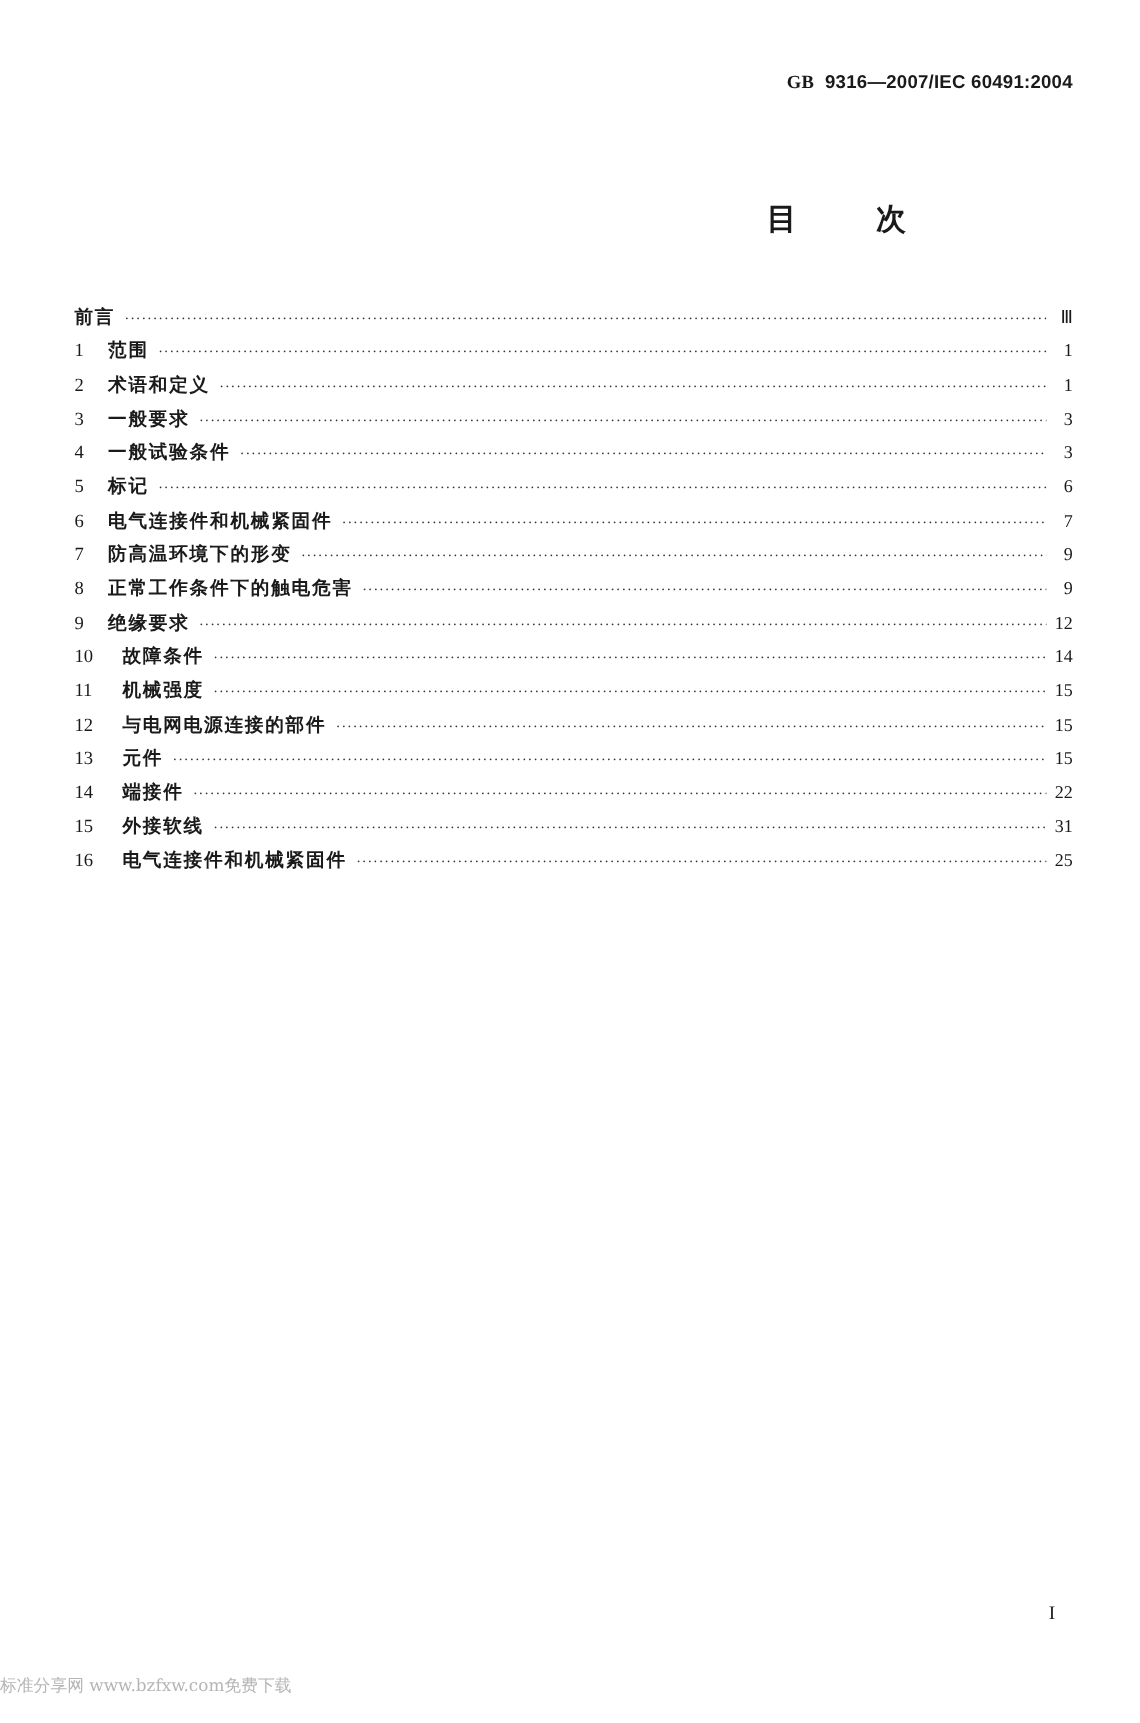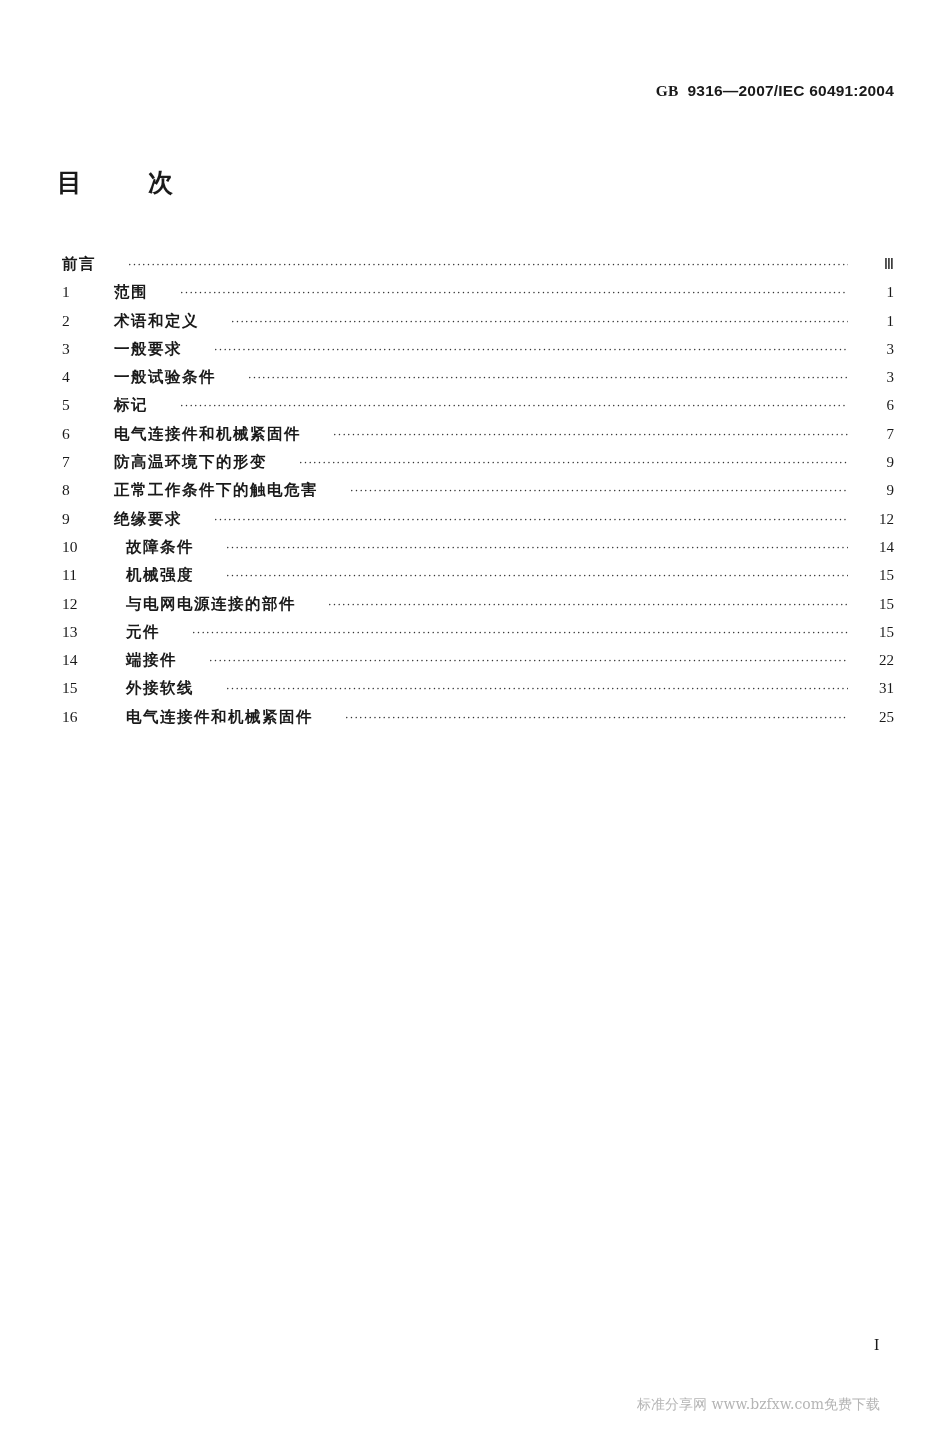--- a/index.html
+++ b/index.html
@@ -1,34 +1,34 @@
 <!DOCTYPE html>
 <html><head>
 <meta charset="utf-8">
 <style>
   html, body { margin: 0; padding: 0; background: #ffffff; }
   body { width: 950px; height: 1436px; position: relative; overflow: hidden;
          font-family: "DejaVu Serif", "Liberation Serif", serif; color: #1a1a1a; }
-  .header-code { position: absolute; top: 82px; right: 56px; font-size: 15.5px; font-weight: bold;
+  .header-code { position: absolute; top: 60px; right: 56px; font-size: 15.5px; font-weight: bold;
                  font-family: "Liberation Sans", "DejaVu Sans", sans-serif; letter-spacing: 0.2px; }
   .header-code .gb { font-family: "Liberation Serif", "DejaVu Serif", serif; font-weight: bold; }
-  .toc-title { position: absolute; top: 166px; left: 0; width: 788px; text-align: left;
-               font-size: 25px; font-weight: bold; font-family: "DejaVu Sans", sans-serif; padding-left: 24px; }
+  .toc-title { position: absolute; top: 166px; left: 0; width: 788px; text-align: right;
+               font-size: 25px; font-weight: bold; font-family: "DejaVu Sans", sans-serif; }
   .toc-title span { display: inline-block; margin: 0 33px; }
   .toc { position: absolute; top: 254px; left: 62px; width: 832px; }
-  .toc-row { display: flex; align-items: baseline; height: 28.3px; font-size: 15.5px; gap: 24px; }
+  .toc-row { display: flex; align-items: baseline; height: 28.3px; font-size: 15.5px; }
   .toc-num { width: 28px; flex: none; font-family: "Liberation Serif", serif; }
   .toc-num.wide { width: 40px; }
   .toc-label { flex: none; font-family: "DejaVu Sans", sans-serif; font-weight: bold; letter-spacing: 1.5px; }
   .toc-dots { flex: 1; overflow: hidden; white-space: nowrap; margin: 0 4px 0 8px; color: #333;
               font-size: 11px; letter-spacing: 1.2px; }
   .toc-dots::before { content: "··························································································································································································"; }
   .toc-page { flex: none; min-width: 18px; text-align: right; font-family: "Liberation Serif", serif; font-size: 15px; }
   .page-num { position: absolute; top: 1336px; left: 874px; font-size: 16px; font-family: "Liberation Serif", serif; }
-  .watermark { position: absolute; top: 1396px; left: 0; width: 880px; text-align: right;
+  .watermark { position: absolute; top: 1396px; left: 0; width: 880px; text-align: left;
                font-size: 14px; color: #b5b5b5; font-family: "DejaVu Serif", serif; }
 </style>
 </head>
 <body>
 
 <div class="header-code">
   <span class="gb">GB</span>&nbsp;
   <span>9316—2007/IEC 60491:2004</span>
 </div>
 

